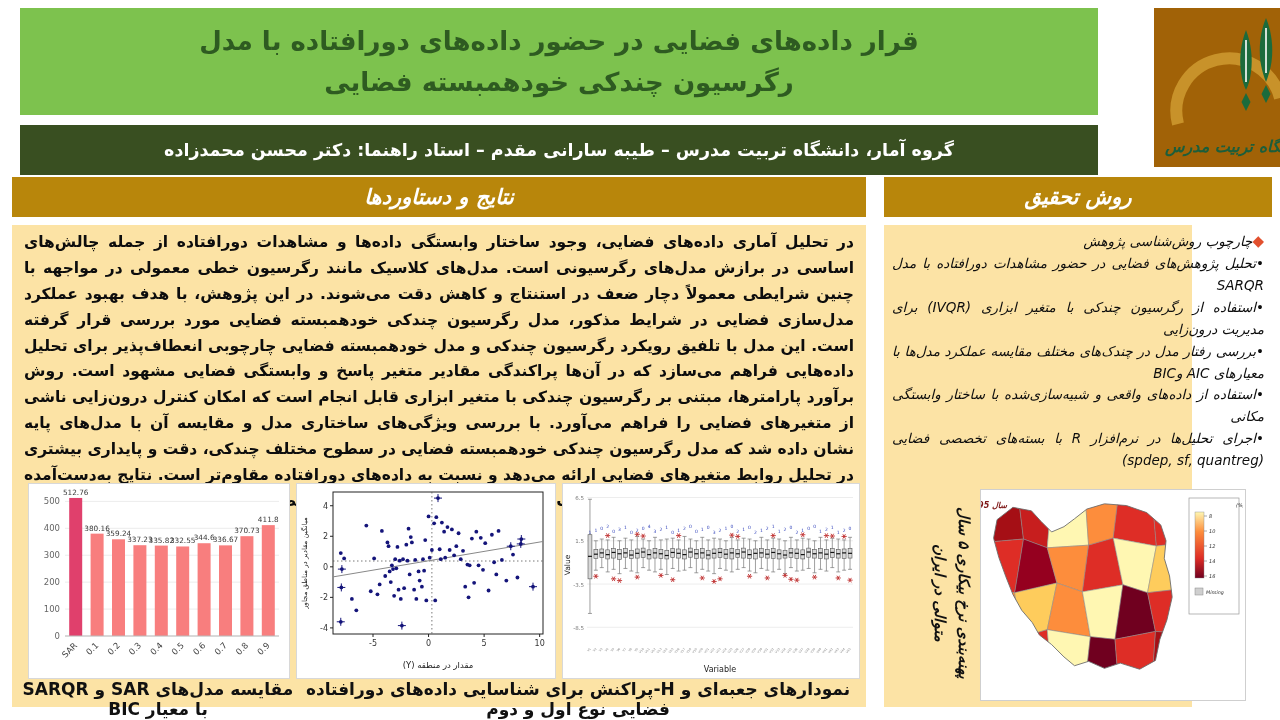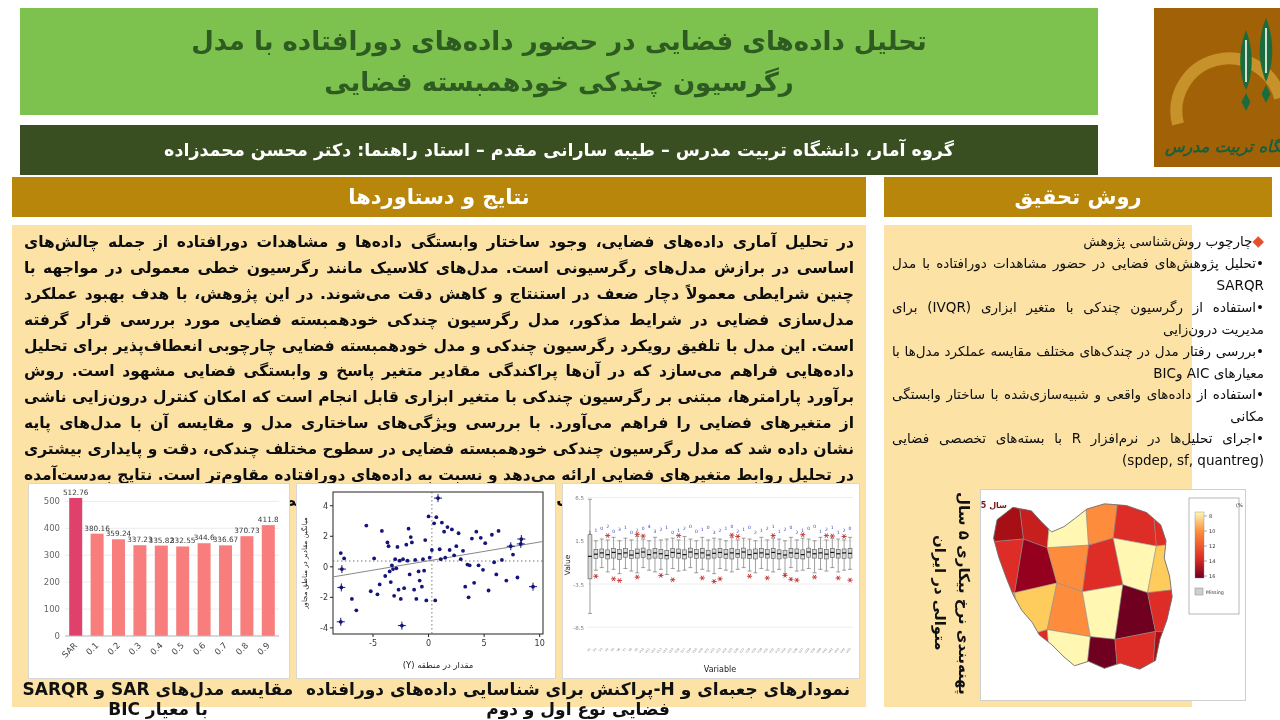--- a/index.html
+++ b/index.html
@@ -9,28 +9,28 @@
   
   #title-block{left:20px;top:8px;width:1078px;height:107px;background:#7DC24E;
       display:flex;flex-direction:column;align-items:center;justify-content:center;gap:12px;}
   #title-block .t{direction:rtl;color:#2E5B21;font-weight:bold;font-size:26px;line-height:1.1;text-align:center;}
   #authors-bar{left:20px;top:117px;width:1078px;height:50px;background:#394F21;
       display:flex;align-items:center;justify-content:center;margin-top:8px;}
   #authors-bar .t{direction:rtl;color:#ffffff;font-weight:bold;font-size:17.5px;text-align:center;}
   #logo-box{left:1154px;top:8px;width:166px;height:159px;background:#a16207;
       display:flex;align-items:center;justify-content:center;}
   
-  .panel-header{background:#B8860B;display:flex;align-items:center;justify-content:center;}
+  .panel-header{background:#B8860B;display:flex;align-items:center;justify-content:center;font-style:italic;}
   .panel-header .t{direction:rtl;color:#ffffff;font-weight:bold;font-size:21px;}
   #left-header{left:12px;top:177px;width:854px;height:40px;}
   #right-header{left:884px;top:177px;width:388px;height:40px;}
   
   .panel-body{background:#FCE3A5;}
   #left-body{left:12px;top:225px;width:854px;height:482px;}
-  #right-body{left:884px;top:225px;width:308px;height:482px;}
+  #right-body{left:884px;top:225px;width:308px;height:482px;font-style:italic;}
   #results-paragraph{left:12px;top:5px;width:830px;direction:rtl;text-align:justify;
       font-size:15.5px;font-weight:bold;color:#0d0d0d;line-height:1.67;}
   .chart-box{background:#ffffff;border:1px solid #d8d8d8;top:258px;height:194px;}
   #bar-box{left:16px;width:260px;}
   #scatter-box{left:284px;width:258px;}
   #box-box{left:550px;width:296px;}
   .caption{top:454px;direction:rtl;text-align:center;font-size:17px;font-weight:bold;color:#111;}
   #bar-caption{left:6px;width:280px;}
   #mid-caption{left:286px;width:560px;}
   
@@ -41,21 +41,21 @@
       font-weight:bold;font-size:15px;color:#111;text-align:center;line-height:1.6;}
   #map-box{left:96px;top:264px;width:264px;height:210px;background:#ffffff;border:1px solid #cfcfcf;}
   svg text{font-family:"DejaVu Sans","Liberation Sans",sans-serif;}
 </style>
 </head>
 <body>
 
 <div id="poster">
 
   <div class="abs" id="title-block">
-    <div class="t">تحلیل داده‌های فضایی در حضور داده‌های دورافتاده با مدل</div>
+    <div class="t">قرار داده‌های فضایی در حضور داده‌های دورافتاده با مدل</div>
     <div class="t">رگرسیون چندکی خودهمبسته فضایی</div>
   </div>
 
   <div class="abs" id="authors-bar">
     <div class="t">گروه آمار، دانشگاه تربیت مدرس – طیبه سارانی مقدم  – استاد راهنما: دکتر محسن محمدزاده</div>
   </div>
 
   <div class="abs" id="logo-box">
     <svg width="150" height="152" viewBox="0 0 150 152">
       <path d="M 16,112 A 52,52 0 0 1 118,86" fill="none" stroke="#C8922A" stroke-width="12"></path>

